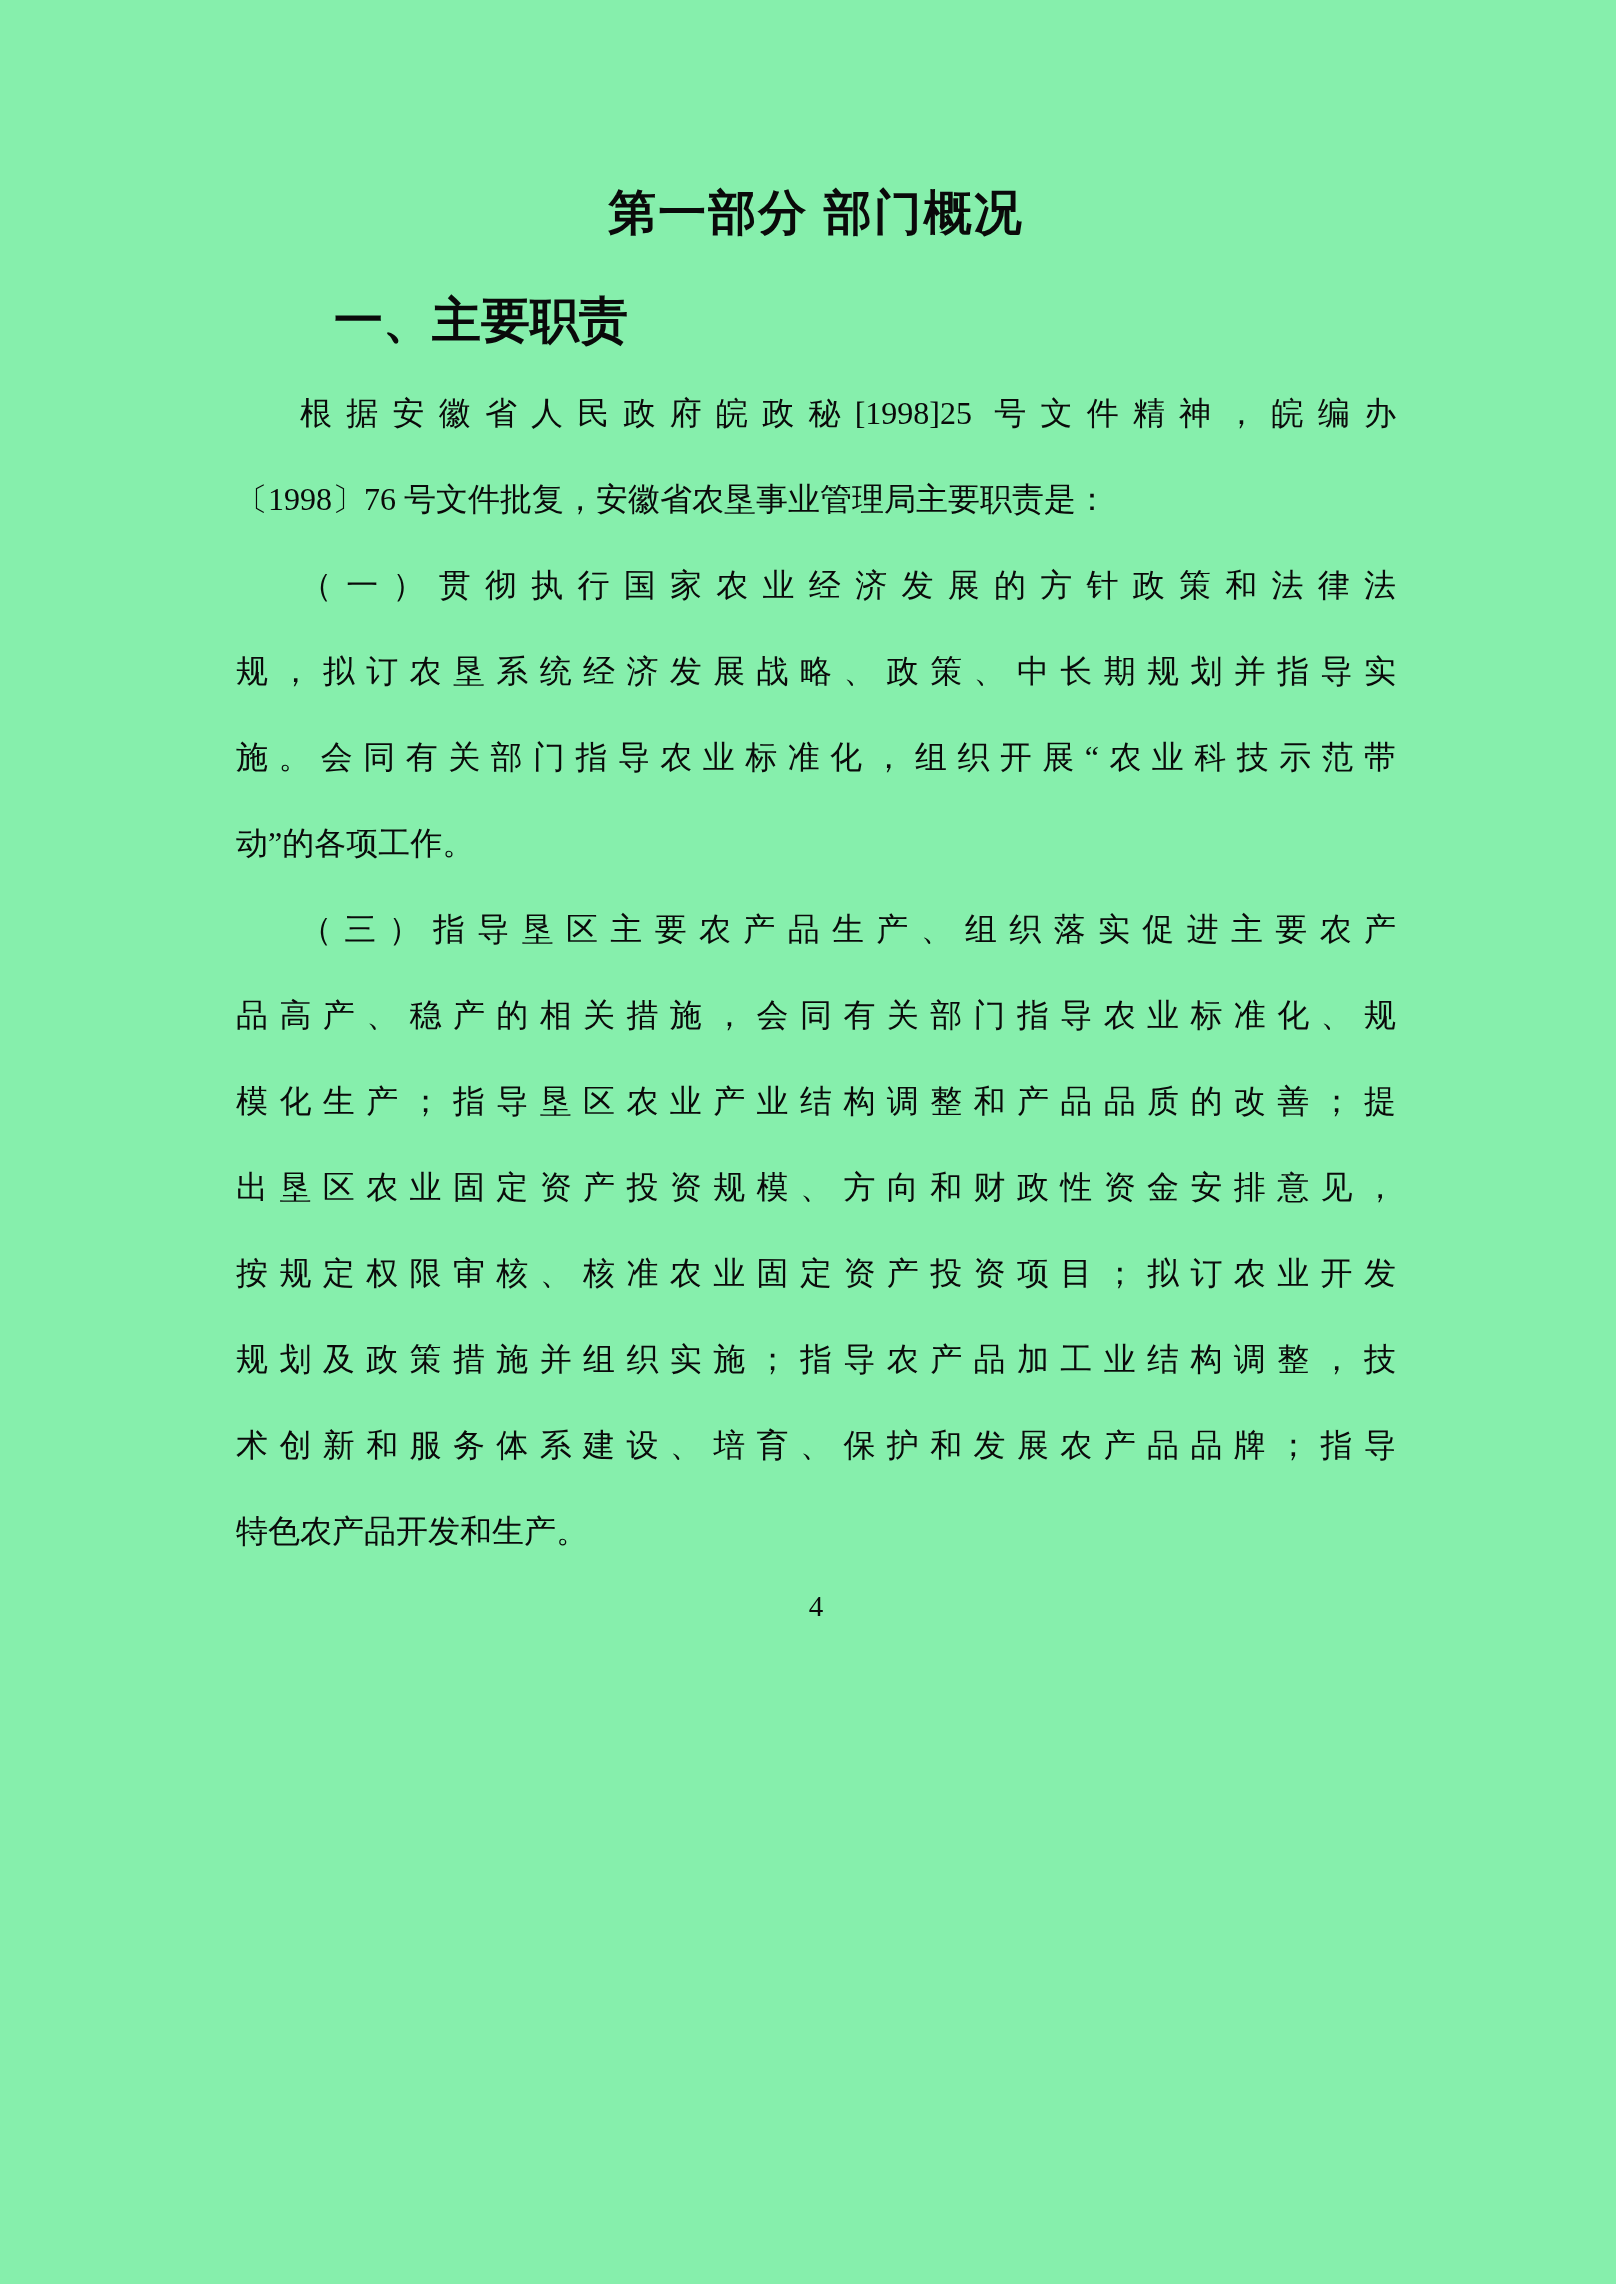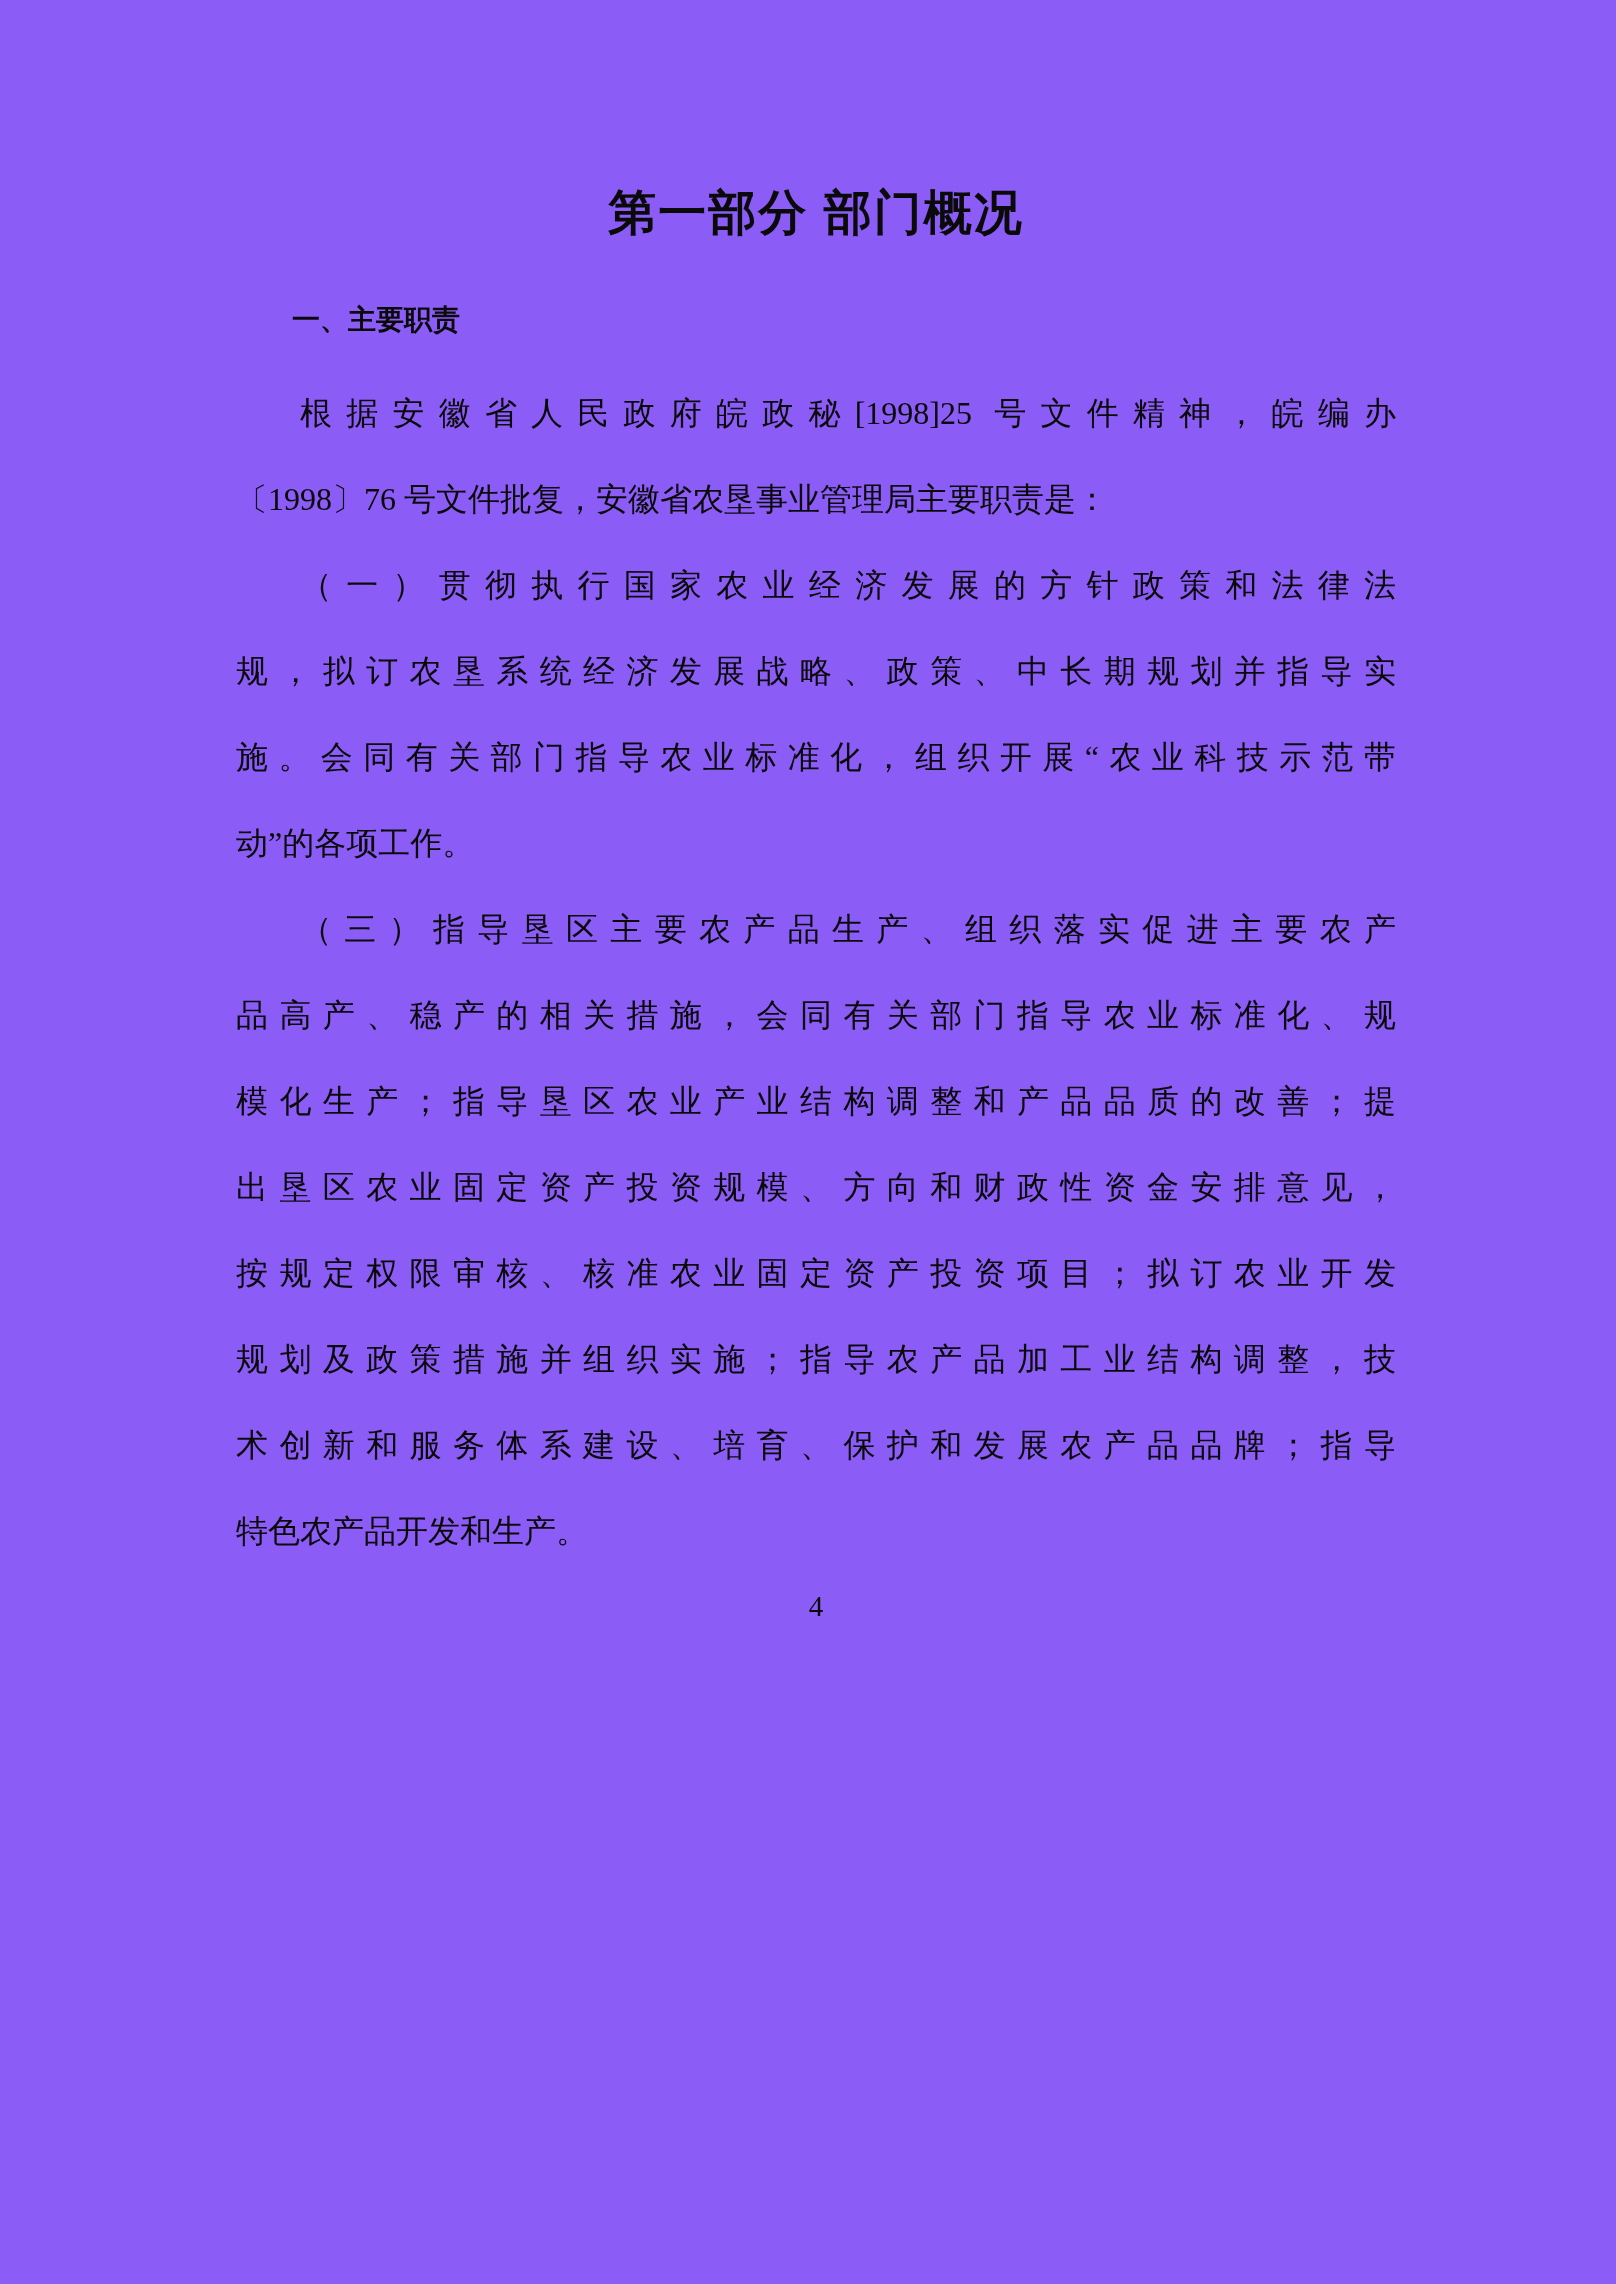--- a/index.html
+++ b/index.html
@@ -1,21 +1,21 @@
 <!DOCTYPE html>
 <html style="font-size:10.4px"><head>
 <meta charset="utf-8">
 <style>
   * { margin: 0; padding: 0; box-sizing: border-box; }
   html, body { background: #ffffff; }
   .page {
     position: relative;
     width: 1616px;
     height: 2284px;
-    background: #8b5cf6;
+    background: #86efac;
     color: #0a0a0a;
     font-family: "Liberation Serif", serif;
     overflow: hidden;
   }
   .content {
     padding-left: 236px;
     padding-right: 220px;
   }
   .doc-title {
     margin-top: 181px;
@@ -25,21 +25,21 @@
     font-size: 48px;
     line-height: 63px;
     letter-spacing: 2px;
     white-space: pre;
   }
   .section-heading {
     margin-top: 46px;
     text-indent: 2em;
     font-family: "Liberation Sans", sans-serif;
     font-weight: bold;
-    font-size: 28px;
+    font-size: 49px;
     line-height: 60px;
   }
   .body-text {
     margin-top: 20px;
     font-size: 32px;
     line-height: 86px;
   }
   .line {
     text-align: justify;
     text-align-last: justify;

